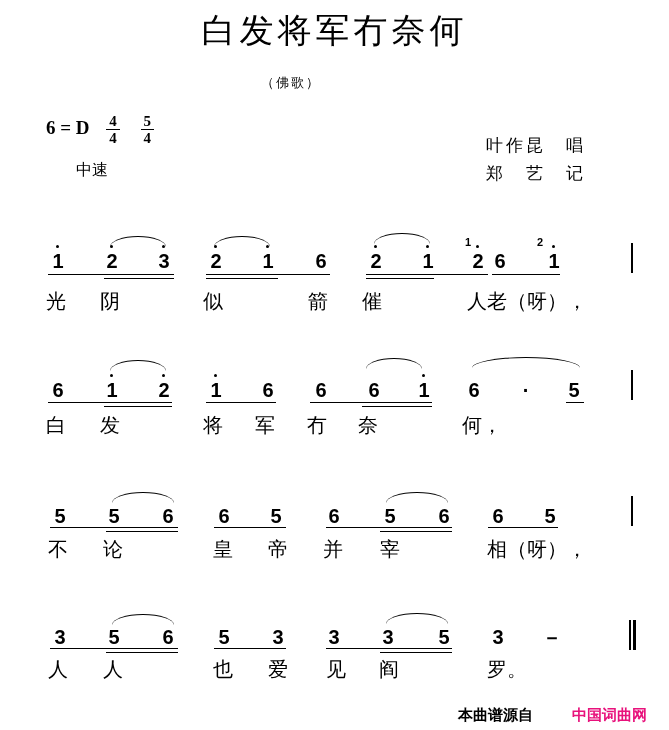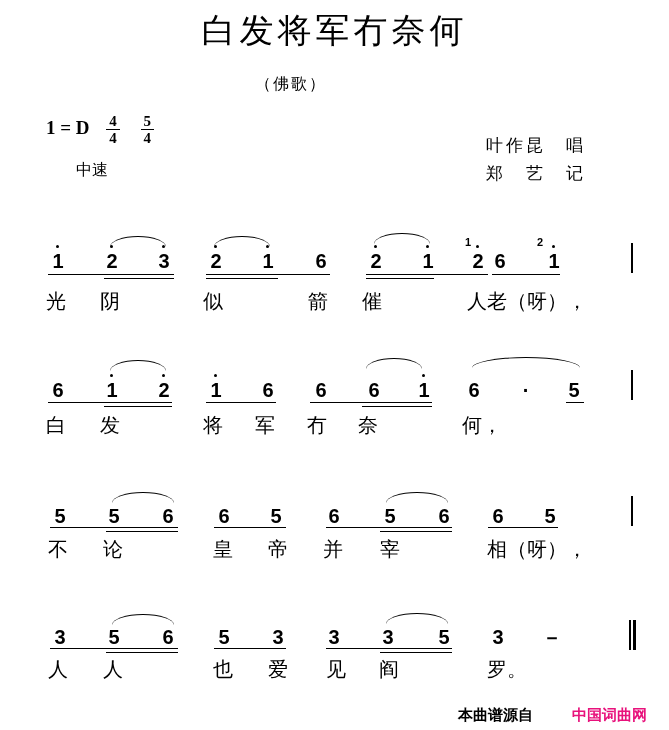--- a/index.html
+++ b/index.html
@@ -1,21 +1,21 @@
 <!DOCTYPE html>
 <html><head>
 <meta charset="utf-8">
 <style>
   html, body { margin:0; padding:0; background:#ffffff; }
   body { width:669px; height:730px; position:relative; overflow:hidden; color:#000;
          font-family:"DejaVu Sans", sans-serif; }
   .abs { position:absolute; }
   .title { left:0; width:669px; top:8px; text-align:center; font-size:34px; letter-spacing:4px;
            font-family:"DejaVu Sans", sans-serif; }
-  .subtitle { left:0; width:582px; top:74px; text-align:center; font-size:16px; letter-spacing:2px;
+  .subtitle { left:0; width:582px; top:74px; text-align:center; font-size:13px; letter-spacing:2px;
               font-family:"DejaVu Serif", serif; }
   .key { left:46px; top:113px; font-family:"Liberation Serif", serif; font-weight:bold; font-size:19px; }
   .frac { display:inline-block; text-align:center; vertical-align:middle; font-family:"Liberation Serif", serif;
           font-weight:bold; font-size:15px; line-height:16px; margin-left:12px; }
   .frac .num { display:block; border-bottom:1.5px solid #000; padding:0 3px; }
   .frac .den { display:block; }
   .tempo { left:76px; top:160px; font-size:16px; font-family:"DejaVu Serif", serif; }
   .credit { left:486px; font-size:17px; letter-spacing:3px; }
   .note { font-family:"Liberation Sans", sans-serif; font-weight:bold; font-size:20px; width:16px;
           text-align:center; line-height:20px; }
@@ -28,21 +28,21 @@
   .footer-a { left:458px; top:706px; font-size:15px; font-weight:bold; }
   .footer-b { left:572px; top:706px; font-size:15px; font-weight:bold; color:#e8127c; }
 </style>
 </head>
 <body>
 
 <div class="abs title">白发将军冇奈何</div>
 <div class="abs subtitle">（佛歌）</div>
 
 <div class="abs key">
-  <span>1 = D</span>
+  <span>6 = D</span>
   <span class="frac"><span class="num">4</span><span class="den">4</span></span>
   <span class="frac" style="margin-left:16px"><span class="num">5</span><span class="den">4</span></span>
 </div>
 <div class="abs tempo">中速</div>
 <div class="abs credit" style="top:134px">叶作昆　唱</div>
 <div class="abs credit" style="top:162px">郑　艺　记</div>
 
 <div>
   <div class="abs note" style="left:50px;top:251px"><span class="dot-high"></span><span>1</span></div>
   <div class="abs note" style="left:104px;top:251px"><span class="dot-high"></span><span>2</span></div>

